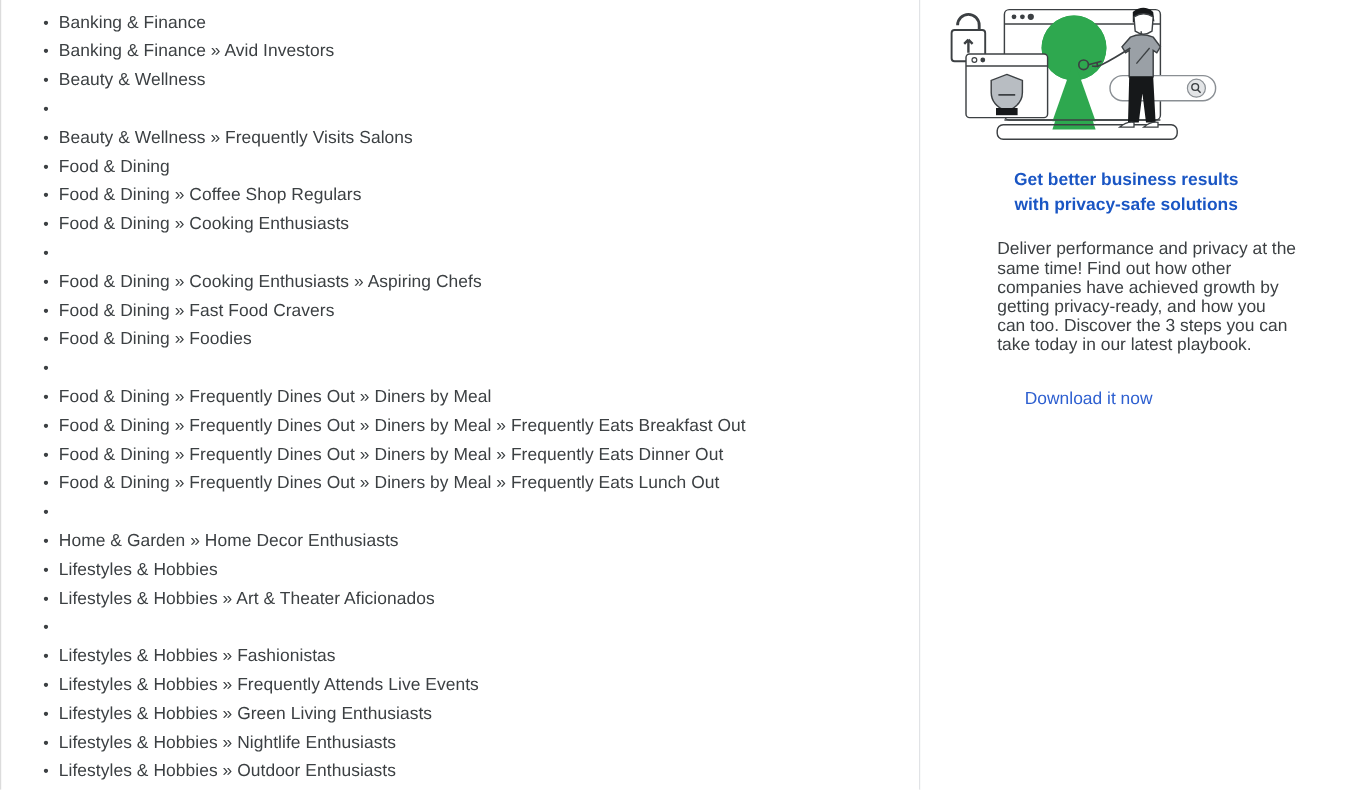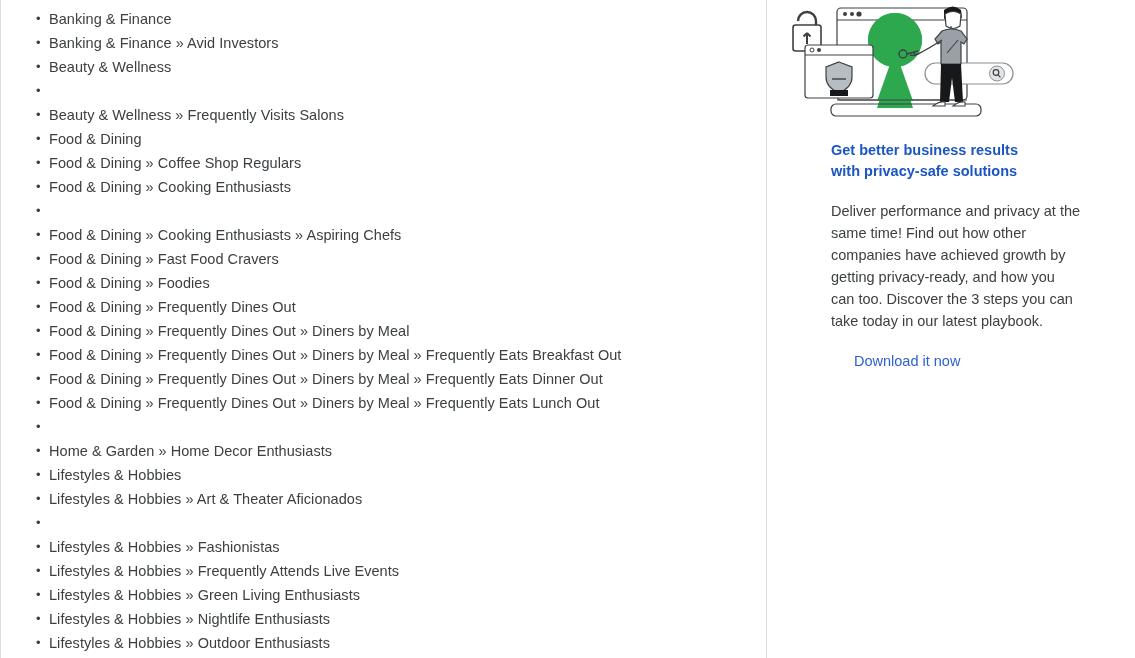--- a/index.html
+++ b/index.html
@@ -81,30 +81,31 @@
     padding: 0 40px 0 64px;
   }
   .promo-heading {
     margin: 22px 0 0 0;
     font-size: 14.5px;
     font-weight: bold;
     line-height: 21px;
     color: #1a56c4;
     max-width: 215px;
     cursor: pointer;
+    text-align: center;
   }
   .promo-text {
     margin: 18px 0 0 0;
     font-size: 14.5px;
-    line-height: 22px;
+    line-height: 16px;
     color: #3c4043;
     max-width: 250px;
   }
   .promo-cta-wrap {
-    margin-top: 20px;
+    margin-top: 28px;
     padding-left: 23px;
   }
   .promo-cta {
     font-size: 14.5px;
     color: #2d5fd0;
     text-decoration: none;
     cursor: pointer;
   }
 </style>
 </head>
@@ -119,21 +120,21 @@
         <li class="taxonomy-item"><span class="bullet">•</span><span class="label">Beauty &amp; Wellness</span></li>
         <li class="taxonomy-item"><span class="bullet">•</span></li>
         <li class="taxonomy-item"><span class="bullet">•</span><span class="label">Beauty &amp; Wellness » Frequently Visits Salons</span></li>
         <li class="taxonomy-item"><span class="bullet">•</span><span class="label">Food &amp; Dining</span></li>
         <li class="taxonomy-item"><span class="bullet">•</span><span class="label">Food &amp; Dining » Coffee Shop Regulars</span></li>
         <li class="taxonomy-item"><span class="bullet">•</span><span class="label">Food &amp; Dining » Cooking Enthusiasts</span></li>
         <li class="taxonomy-item"><span class="bullet">•</span></li>
         <li class="taxonomy-item"><span class="bullet">•</span><span class="label">Food &amp; Dining » Cooking Enthusiasts » Aspiring Chefs</span></li>
         <li class="taxonomy-item"><span class="bullet">•</span><span class="label">Food &amp; Dining » Fast Food Cravers</span></li>
         <li class="taxonomy-item"><span class="bullet">•</span><span class="label">Food &amp; Dining » Foodies</span></li>
-        <li class="taxonomy-item"><span class="bullet">•</span><span class="label">Food &amp; Dining » Frequently Dines Out</span></li>
+        <li class="taxonomy-item"><span class="bullet">•</span></li>
         <li class="taxonomy-item"><span class="bullet">•</span><span class="label">Food &amp; Dining » Frequently Dines Out » Diners by Meal</span></li>
         <li class="taxonomy-item"><span class="bullet">•</span><span class="label">Food &amp; Dining » Frequently Dines Out » Diners by Meal » Frequently Eats Breakfast Out</span></li>
         <li class="taxonomy-item"><span class="bullet">•</span><span class="label">Food &amp; Dining » Frequently Dines Out » Diners by Meal » Frequently Eats Dinner Out</span></li>
         <li class="taxonomy-item"><span class="bullet">•</span><span class="label">Food &amp; Dining » Frequently Dines Out » Diners by Meal » Frequently Eats Lunch Out</span></li>
         <li class="taxonomy-item"><span class="bullet">•</span></li>
         <li class="taxonomy-item"><span class="bullet">•</span><span class="label">Home &amp; Garden » Home Decor Enthusiasts</span></li>
         <li class="taxonomy-item"><span class="bullet">•</span><span class="label">Lifestyles &amp; Hobbies</span></li>
         <li class="taxonomy-item"><span class="bullet">•</span><span class="label">Lifestyles &amp; Hobbies » Art &amp; Theater Aficionados</span></li>
         <li class="taxonomy-item"><span class="bullet">•</span></li>
         <li class="taxonomy-item"><span class="bullet">•</span><span class="label">Lifestyles &amp; Hobbies » Fashionistas</span></li>

